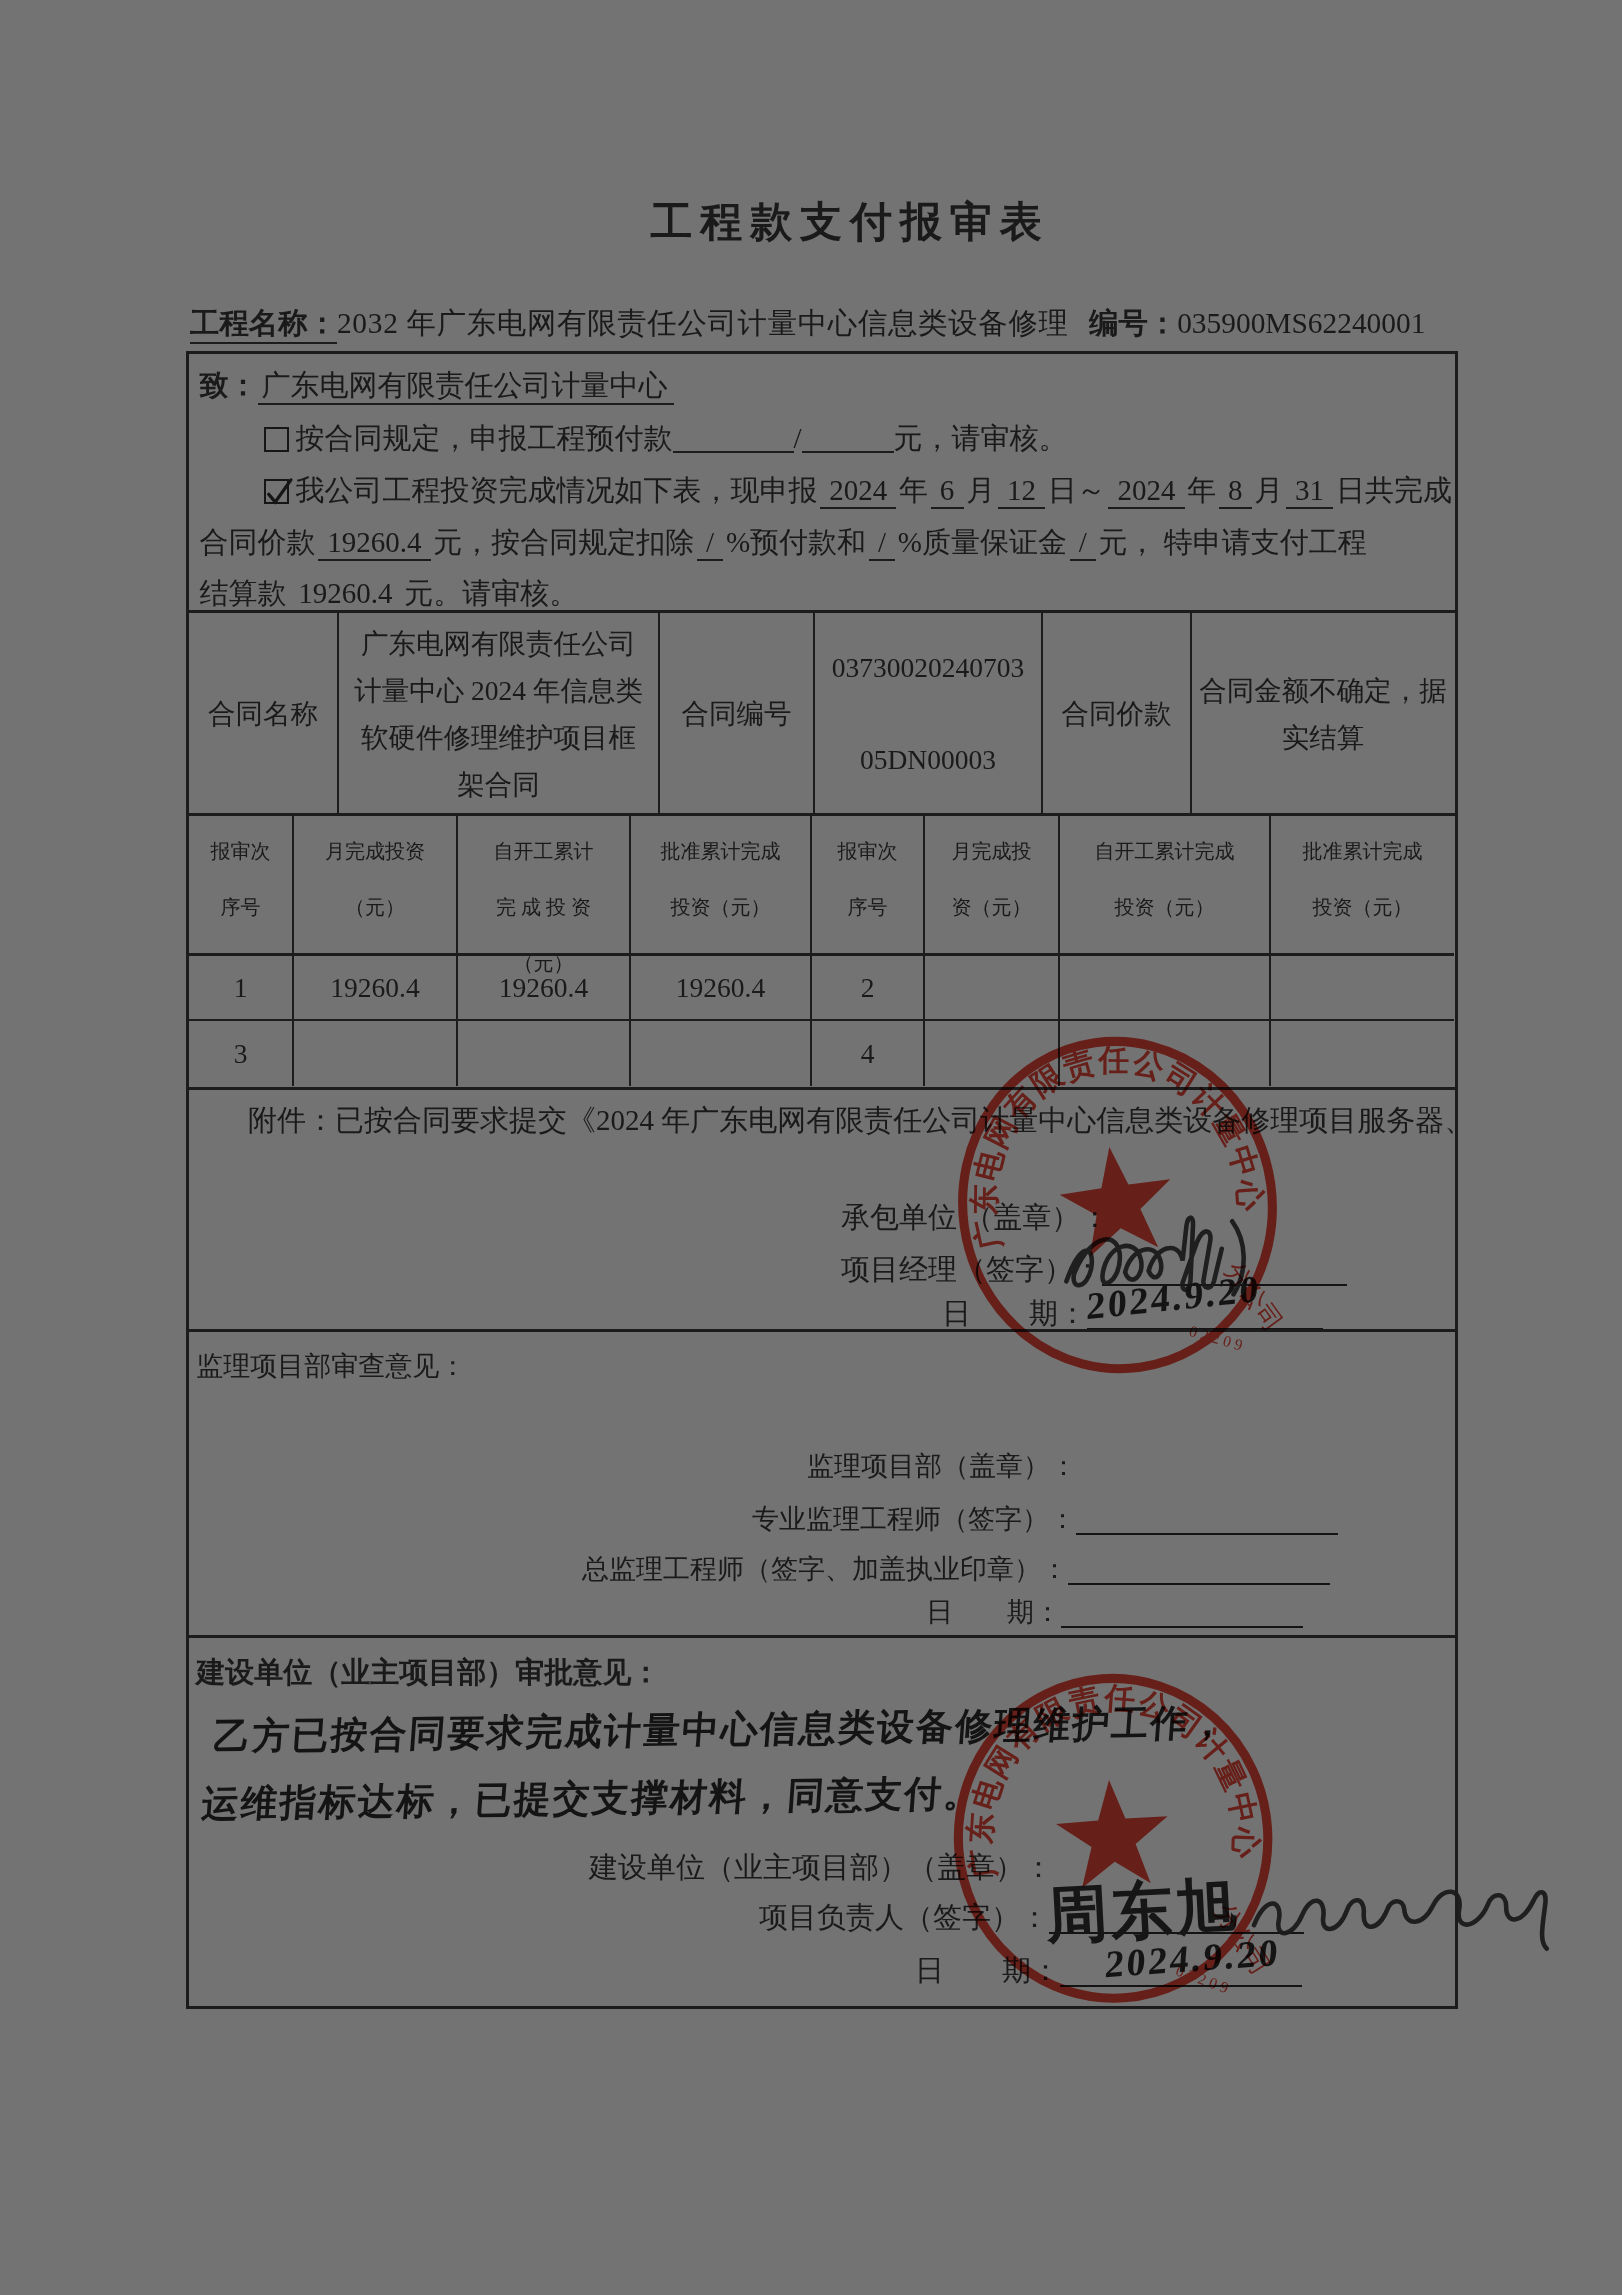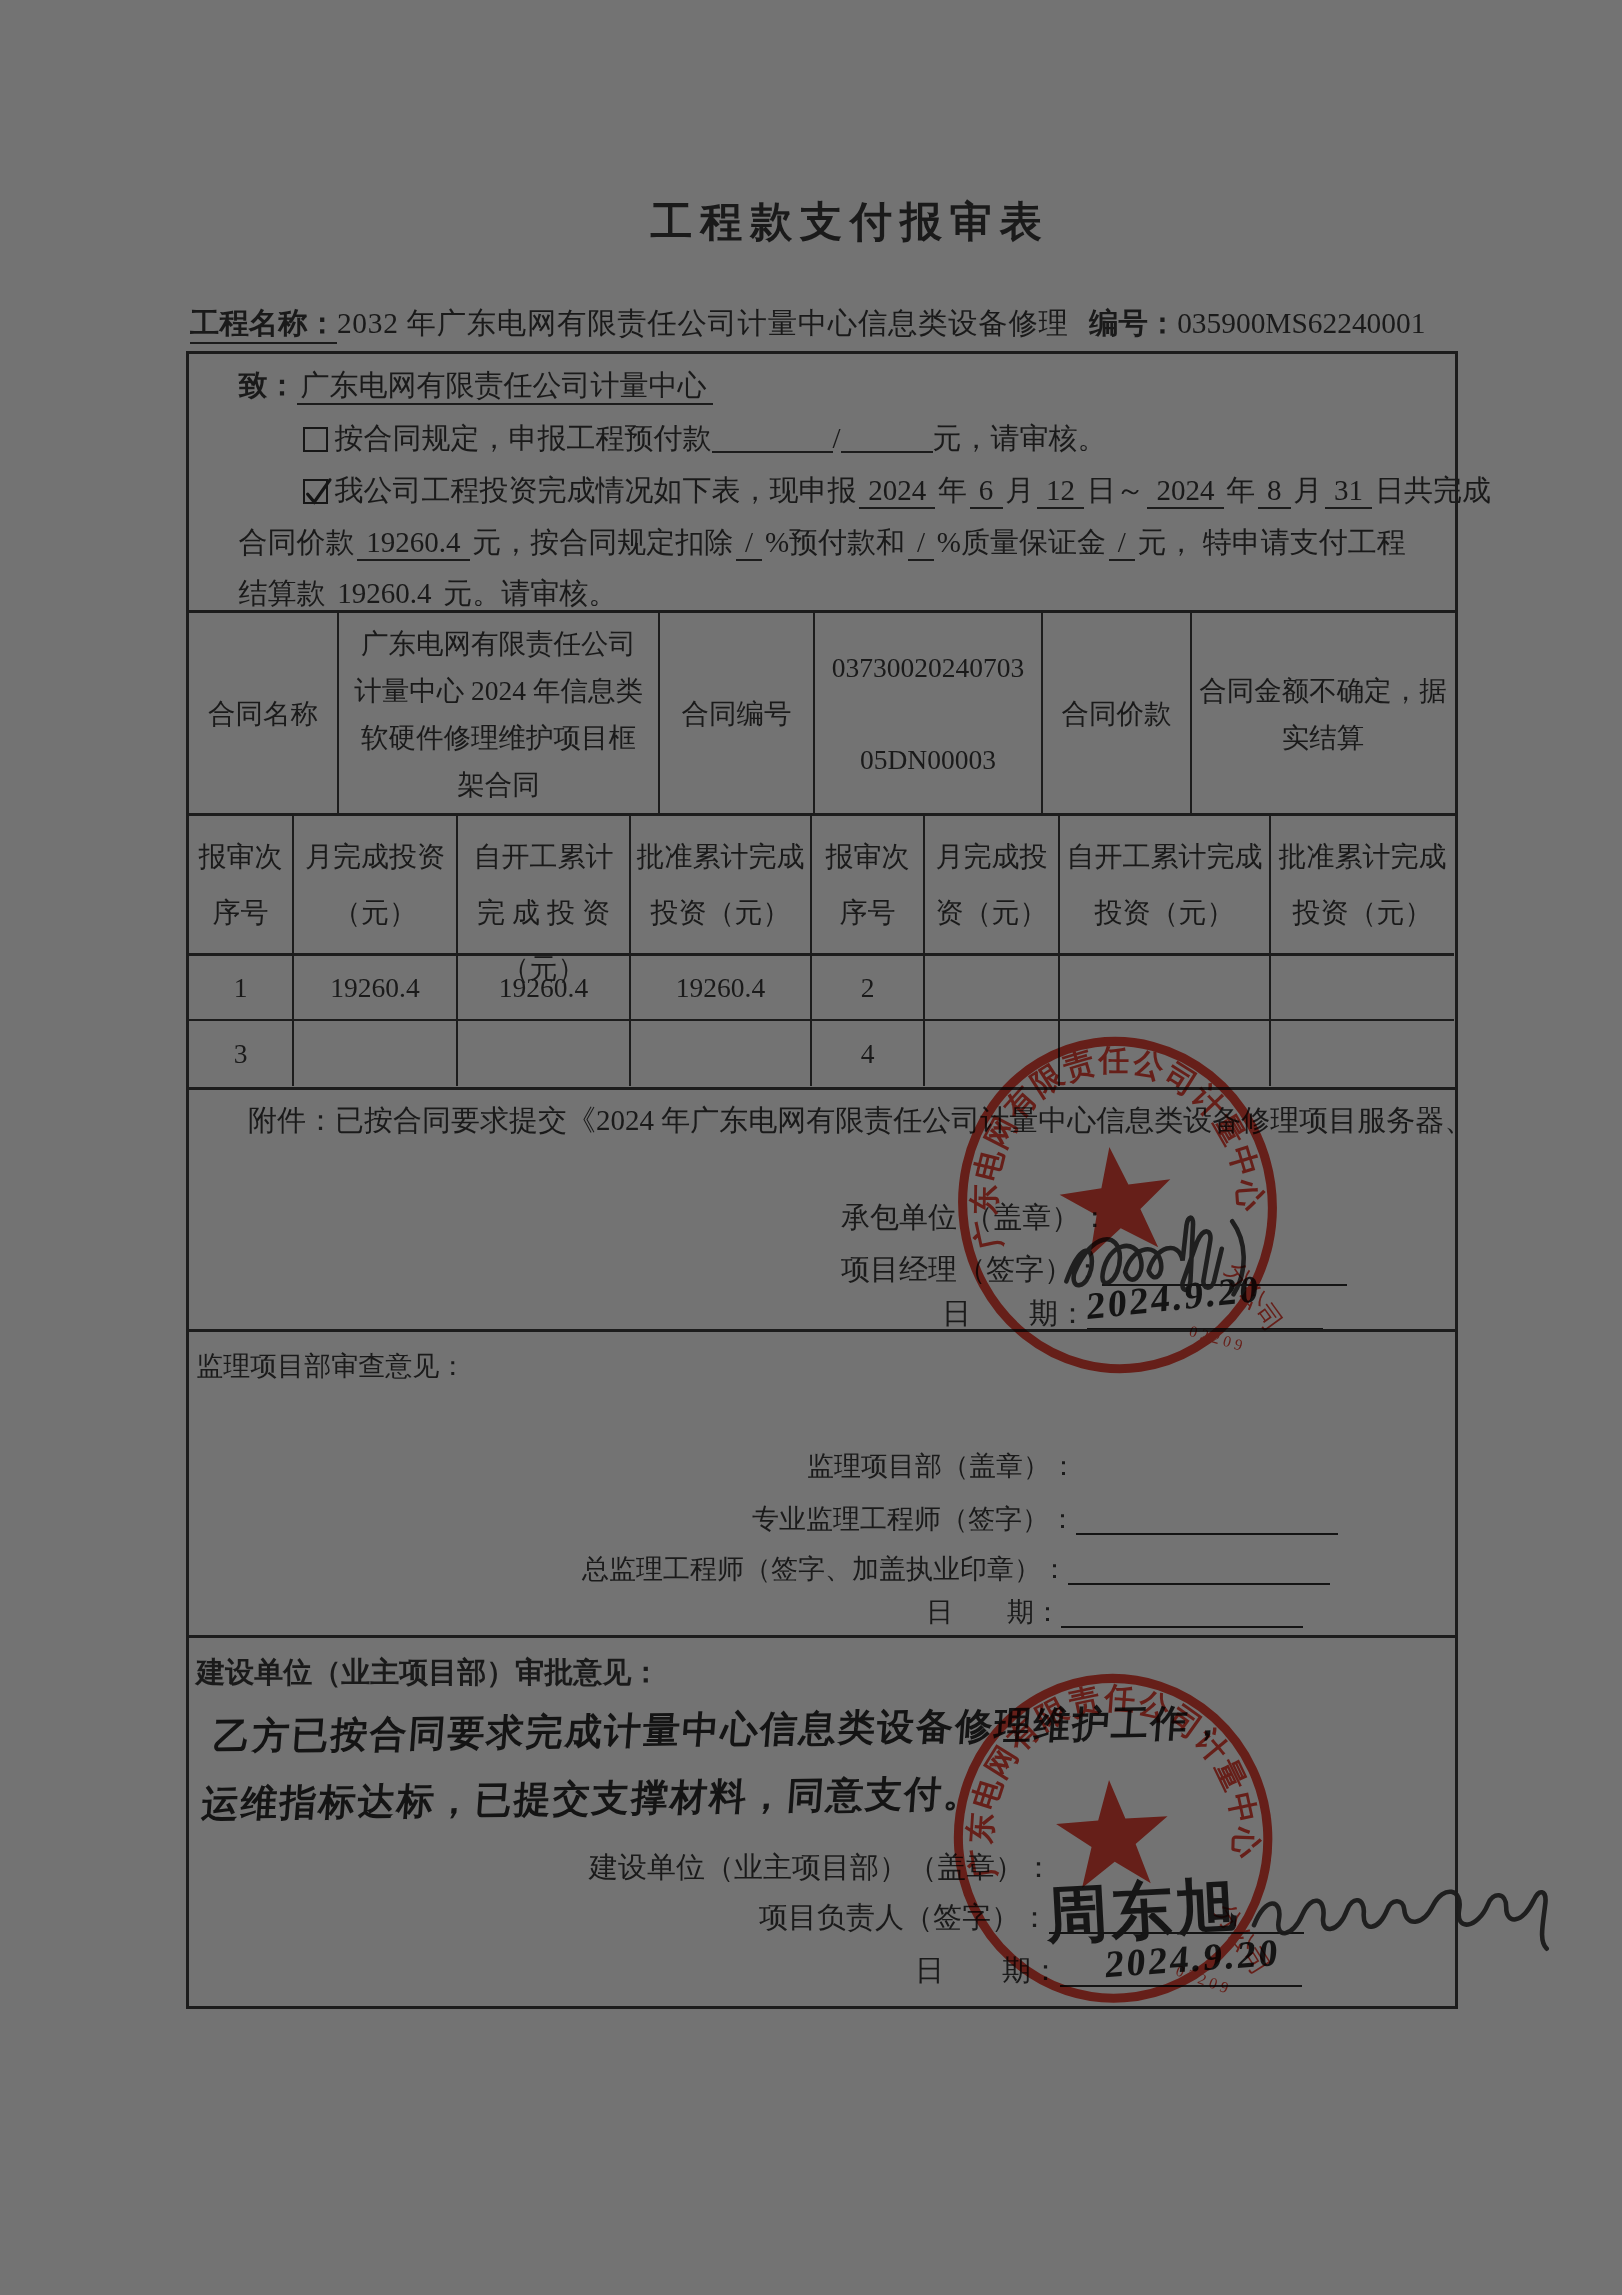--- a/index.html
+++ b/index.html
@@ -18,41 +18,41 @@
          letter-spacing:7.9px;transform:translateX(39px);}
   .infoline{top:304px;font-size:29.4px;white-space:nowrap;}
   .lbl-u{border-bottom:2px solid #1c1c1c;padding-bottom:3px;}
 
   
   .outer{left:186px;top:351px;width:1272px;height:1658px;border:3.3px solid #1c1c1c;box-sizing:border-box;}
   .sec{position:absolute;left:0;width:1266px;box-sizing:border-box;}
   .thick-top{border-top:3.3px solid #1c1c1c;}
 
   .secA{top:0;height:256px;font-size:29px;}
-  .secA .ln{position:absolute;white-space:nowrap;margin-left:39px;}
+  .secA .ln{position:absolute;white-space:nowrap;}
 
   .uval{border-bottom:2px solid #1c1c1c;padding:0 9.2px;margin:0 2.6px;display:inline-block;}
   .blank{display:inline-block;border-bottom:2px solid #1c1c1c;height:29px;vertical-align:-5.2px;}
   .ckbox{display:inline-block;width:25px;height:25px;border:2.6px solid #161616;vertical-align:-3.9px;margin-right:6.5px;position:relative;box-sizing:border-box;}
   .ckbox svg{position:absolute;left:-3.9px;top:-5.2px;}
 
   
   .secB{top:256px;height:204px;display:grid;grid-template-columns:150px 321px 155px 228px 149px 262px;}
   .secB .cell{border-right:2px solid #1c1c1c;display:flex;align-items:center;justify-content:center;
               text-align:center;font-size:27.5px;}
   .secB .cell:last-child{border-right:none;}
   .lh72{line-height:47px;}
   .lh140{line-height:92px;}
 
   
   .secC{top:459px;height:274px;display:grid;
         grid-template-columns:105px 164px 173px 181px 113px 135px 211px 183px;
         grid-template-rows:140px 65px 65px;}
   .secC .hcell{border-right:2px solid #1c1c1c;border-bottom:3.3px solid #1c1c1c;
-        font-size:28px;line-height:56px;padding-top:13px;text-align:center;box-sizing:border-box;}
+        font-size:20px;line-height:56px;padding-top:7px;text-align:center;box-sizing:border-box;}
   .secC .dcell{border-right:2px solid #1c1c1c;border-bottom:2px solid #1c1c1c;
         font-size:27.5px;display:flex;align-items:center;justify-content:center;box-sizing:border-box;}
   .secC .r2{border-bottom:none;}
   .secC .ce{border-right:none;}
 
   
   .secD{top:733px;height:242px;font-size:29px;padding-left:48px;}
   .secE{top:975px;height:306px;font-size:27px;}
   .secF{top:1281px;height:370px;font-size:29px;}
   .row{position:absolute;white-space:nowrap;}

